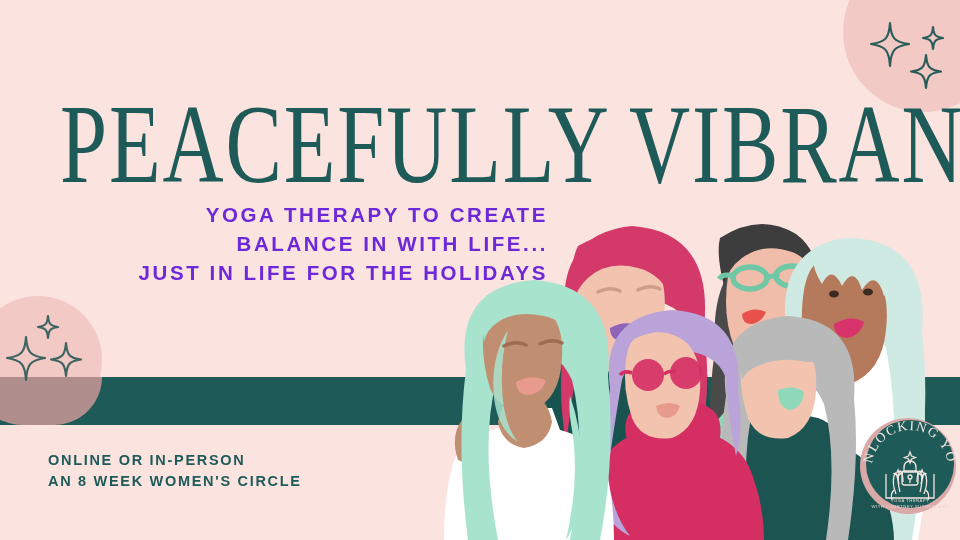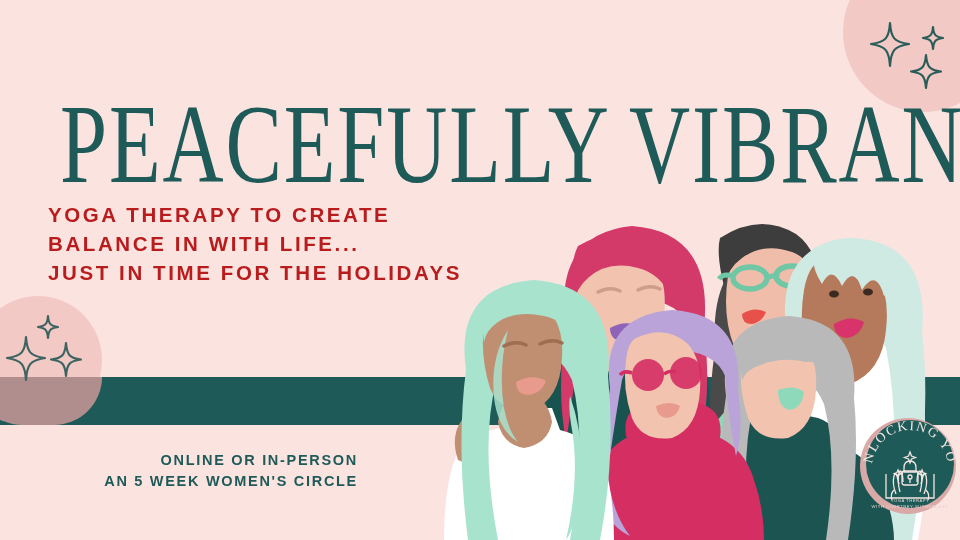--- a/index.html
+++ b/index.html
@@ -21,27 +21,27 @@
   #title{
     position:absolute;left:60px;top:88px;width:800px;
     font-family:"Liberation Serif", serif;
     font-size:92px;line-height:92px;color:#1e5a57;
     letter-spacing:2px;font-weight:400;
     transform:scaleX(0.92) scaleY(1.22);transform-origin:left top;
     white-space:nowrap;
   }
   #subtitle{
     position:absolute;left:48px;top:200px;width:500px;
-    text-align:left;color:#b91c1c;
+    text-align:right;color:#6d28d9;
     font-size:20.5px;line-height:29px;font-weight:bold;letter-spacing:2.6px;
   }
   #subtitle div{white-space:nowrap;}
   #footnote{
     position:absolute;left:48px;top:450px;width:310px;
-    text-align:right;color:#1e5a57;
+    text-align:left;color:#1e5a57;
     font-size:14.5px;line-height:21px;font-weight:bold;letter-spacing:1.7px;
   }
   #footnote div{white-space:nowrap;}
   
   #illustration{position:absolute;left:420px;top:210px;width:540px;height:330px;}
   
   #badge{position:absolute;left:858px;top:412px;width:104px;height:104px;}
   .hidden-text{position:absolute;width:1px;height:1px;overflow:hidden;opacity:0;}
 </style>
 </head>
@@ -68,21 +68,21 @@
       <path d="M22 25 C23 40 26 44 41 46 C26 48 23 53 22 68 C21 53 18 48 3 46 C18 44 21 40 22 25 Z"></path>
       <path d="M62 31 C63 43 65.5 46 77 47.5 C65.5 49 63 52 62 64 C61 52 58.5 49 47 47.5 C58.5 46 61 43 62 31 Z"></path>
     </g>
   </svg>
 
   <div id="title">PEACEFULLY VIBRANT</div>
 
   <div id="subtitle">
     <div>YOGA THERAPY TO CREATE</div>
     <div>BALANCE IN WITH LIFE...</div>
-    <div>JUST IN TIME FOR THE HOLIDAYS</div>
+    <div>JUST IN LIFE FOR THE HOLIDAYS</div>
   </div>
 
   <svg id="illustration" viewBox="0 0 540 330">
     <defs>
       <clipPath id="clipAll">
           <rect x="0" y="0" width="540" height="330"></rect>
         </clipPath>
     </defs>
     <g clip-path="url(#clipAll)">
 
@@ -183,16 +183,16 @@
       <path d="M64 58 l1 2.6 l2.6 1 l-2.6 1 l-1 2.6 l-1 -2.6 l-2.6 -1 l2.6 -1 Z"></path>
       <path d="M28 62 v24 h48 v-24"></path>
     </g>
     <text x="52" y="90" text-anchor="middle" font-family="Liberation Sans, sans-serif" font-size="4.2" fill="#e8d6d2" letter-spacing="0.5">YOGA THERAPY</text>
     <text x="52" y="96" text-anchor="middle" font-family="Liberation Sans, sans-serif" font-size="4.2" fill="#e8d6d2" letter-spacing="0.5">WITH COURTNEY SUTHERLAND</text>
   </svg>
   <span class="hidden-text">UNLOCKING YOU</span>
 
   <div id="footnote">
     <div>ONLINE OR IN-PERSON</div>
-    <div>AN 5 WEEK WOMEN'S CIRCLE</div>
+    <div>AN 8 WEEK WOMEN'S CIRCLE</div>
   </div>
 
 </div>
 
 </body></html>

